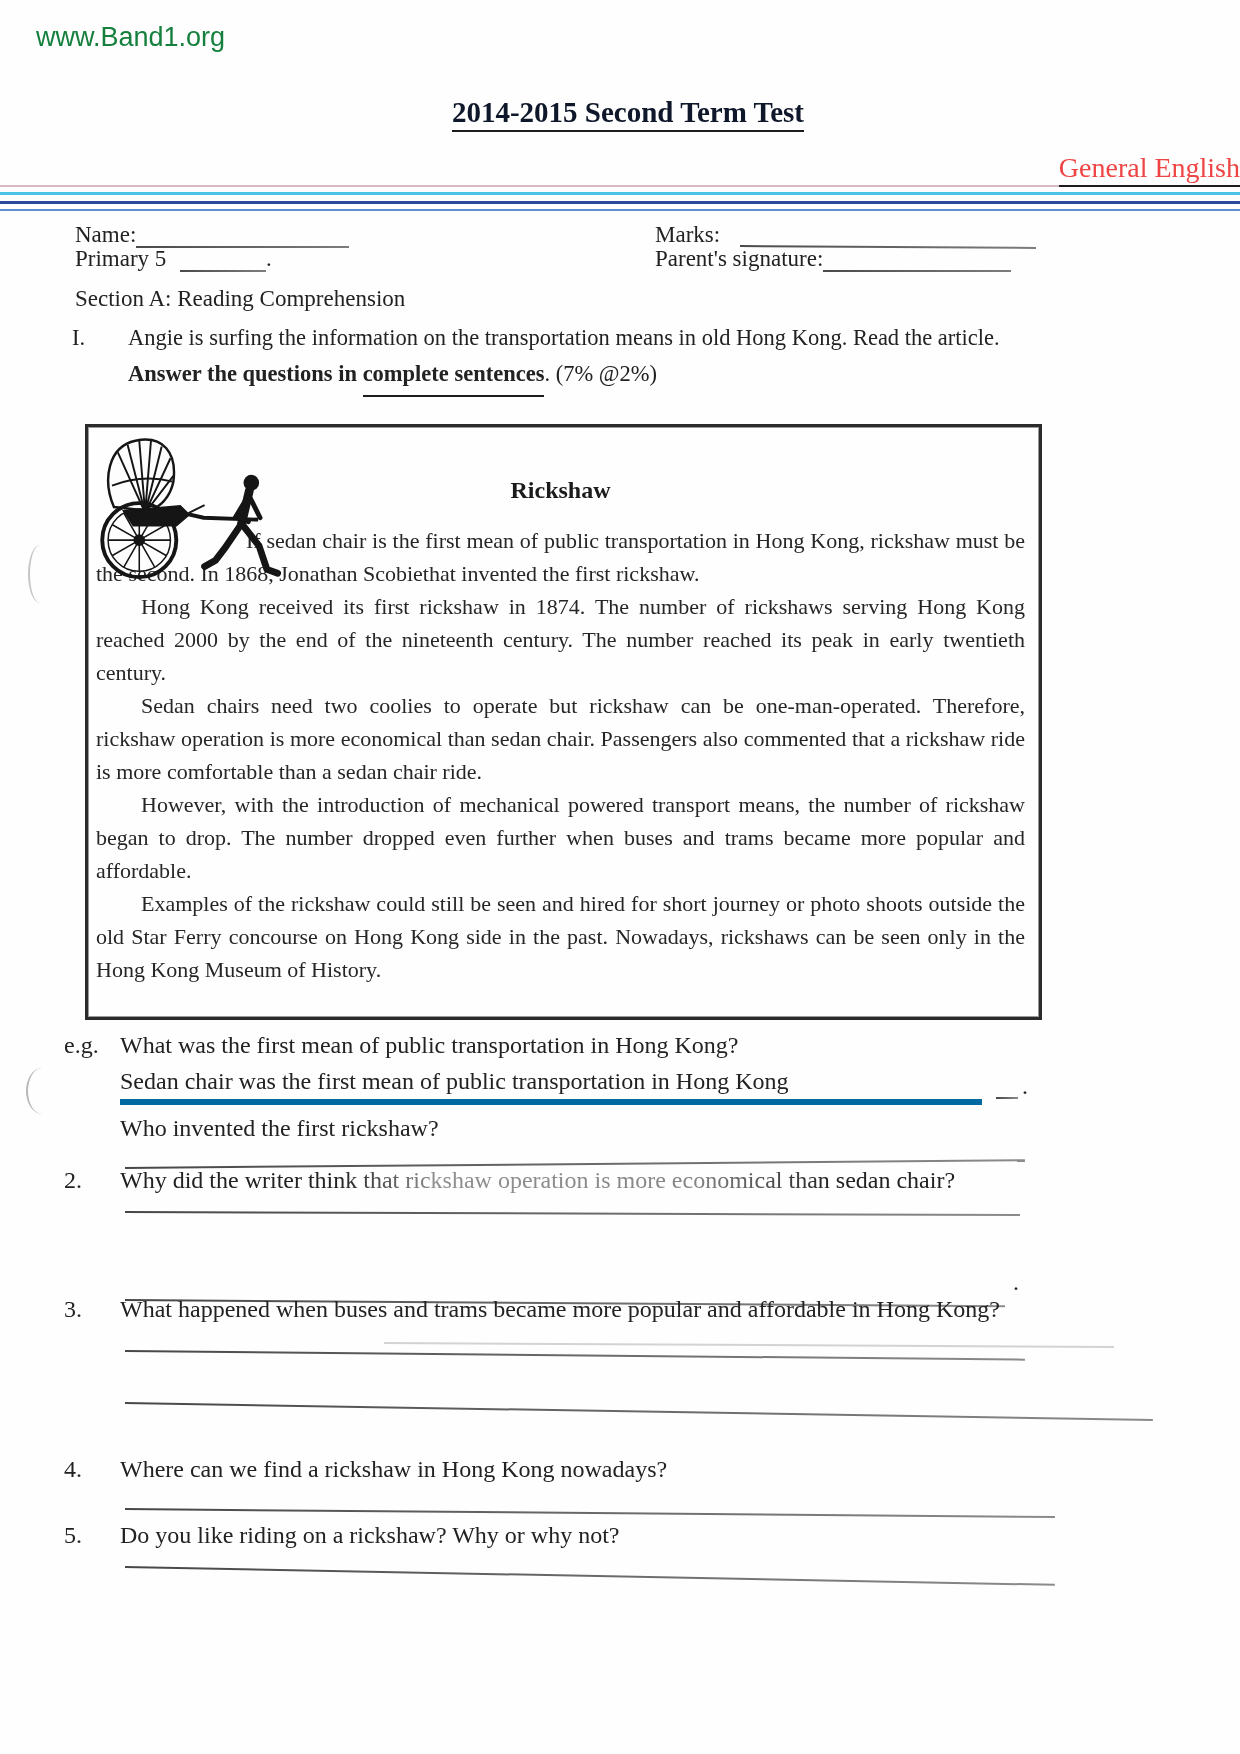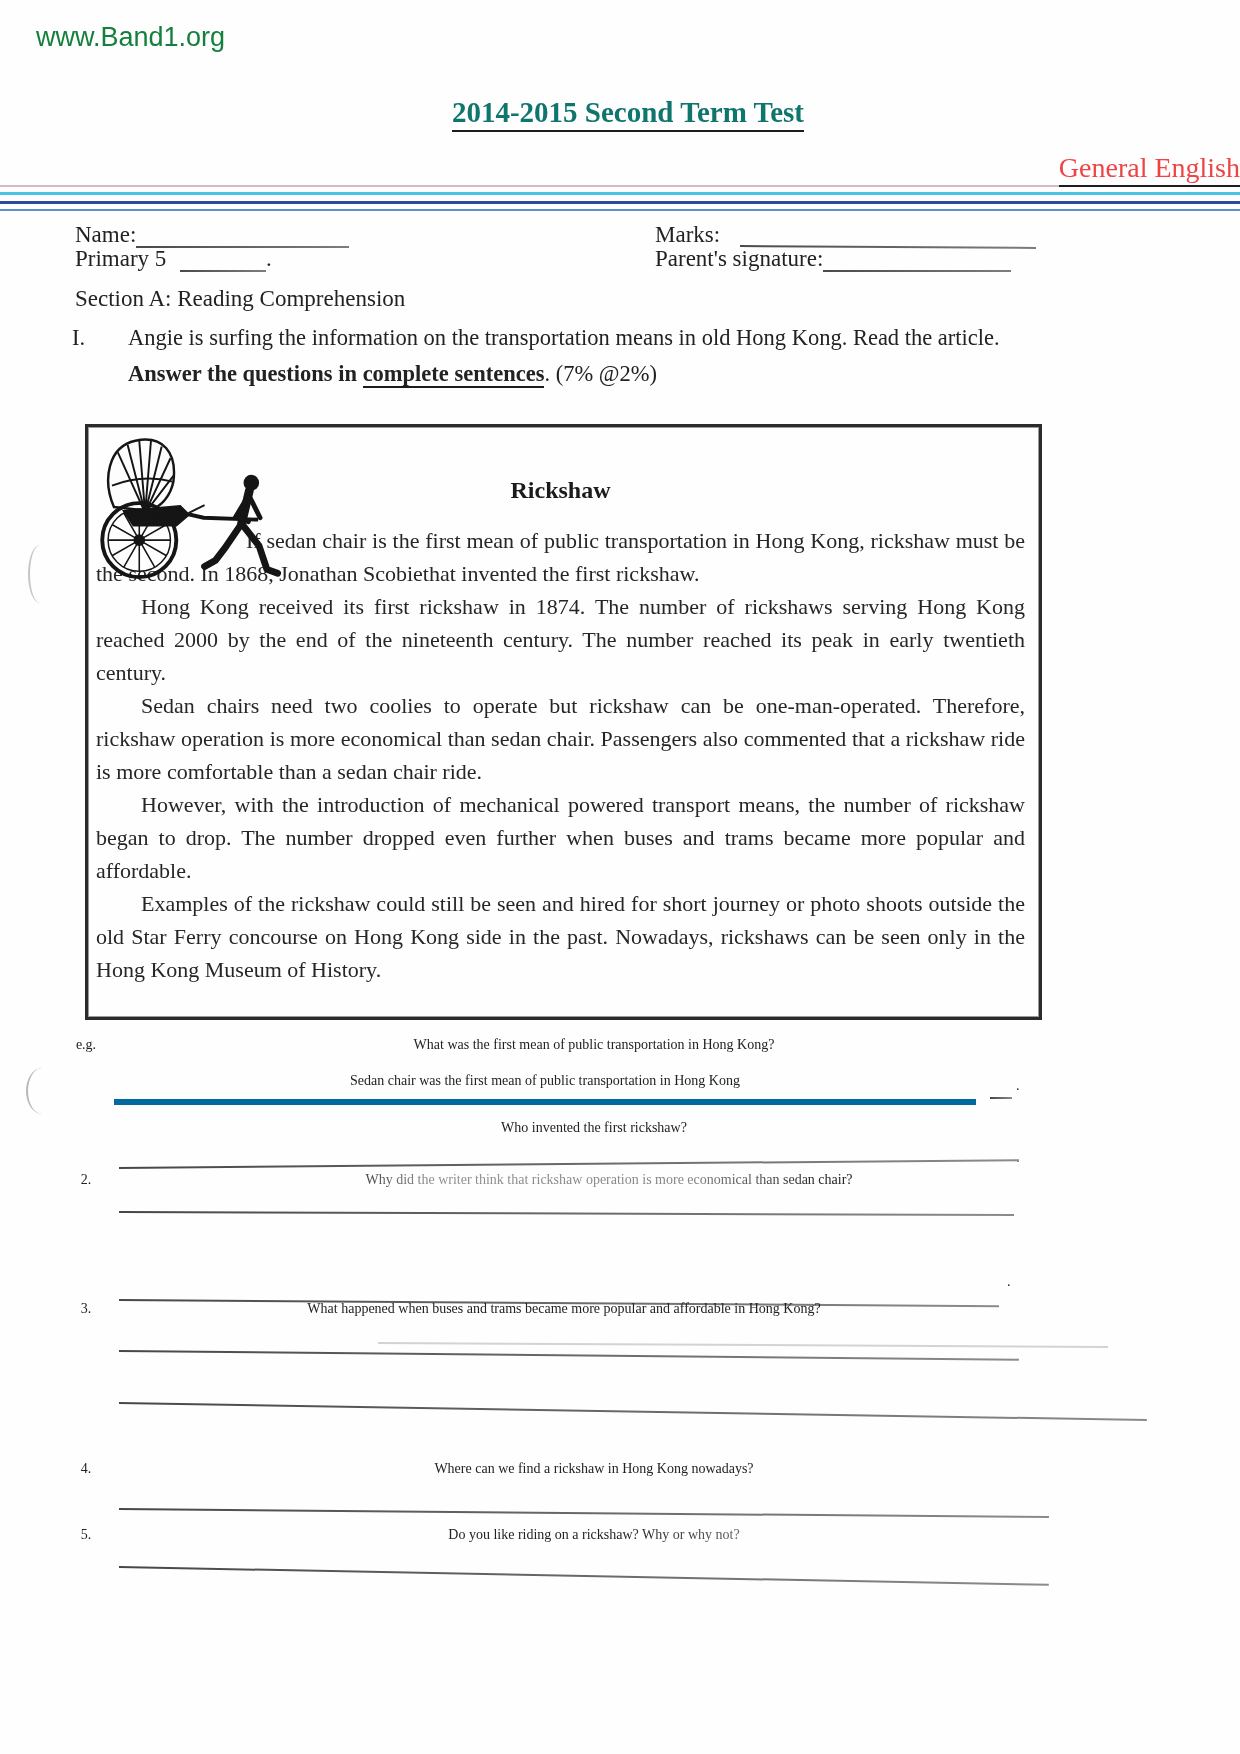--- a/index.html
+++ b/index.html
@@ -4,21 +4,21 @@
 <style>
   html,body{margin:0;padding:0;background:#ffffff;}
   .page{position:relative;width:1240px;height:1754px;background:#fefefe;overflow:hidden;
         font-family:"Liberation Serif","DejaVu Serif",serif;color:#222;}
 
   
   .watermark{position:absolute;left:36px;top:22px;font-family:"Liberation Sans","DejaVu Sans",sans-serif;
              font-size:27px;color:#15803d;}
 
   
-  .title{position:absolute;top:96px;left:16px;right:0;text-align:center;font-size:29px;font-weight:bold;color:#0f766e;}
+  .title{position:absolute;top:96px;left:16px;right:0;text-align:center;font-size:29px;font-weight:bold;color:#0f172a;}
   .ul{border-bottom:2.5px solid #1d1d1d;padding-bottom:2px;}
   .subtitle-band{position:absolute;top:152px;left:0;right:0;height:72px;}
   .subtitle{position:relative;z-index:2;text-align:right;font-size:28px;font-weight:normal;color:#ef4444;}
   .rule{position:absolute;left:0;right:0;z-index:1;}
   .rule-pink{top:33px;height:2px;background:#d9b8c2;}
   .rule-cyan{top:40px;height:3px;background:#49c2e4;}
   .rule-navy{top:49px;height:3px;background:#2a4a9c;}
   .rule-blue{top:57px;height:2px;background:#5c8fd0;}
 
   
@@ -27,33 +27,33 @@
   .fgroup{position:absolute;top:0;white-space:nowrap;}
   .fgroup.leftcol{left:0;} .fgroup.rightcol{left:580px;}
   .wline{display:inline-block;height:2px;background:linear-gradient(90deg,#4a4a4a,#7d7d7d);vertical-align:-6px;}
 
   .sec-heading{position:absolute;top:286px;left:75px;font-size:23px;}
 
   
   .instruction{position:absolute;top:320px;left:72px;display:flex;font-size:22.5px;line-height:36px;}
   .qnum{flex:0 0 56px;width:56px;}
   .instr-text{width:945px;}
-  .ul2{border-bottom:2.5px solid #1d1d1d;padding-bottom:0;}
+  .ul2{border-bottom:2.5px solid #1d1d1d;padding-bottom:9px;}
 
   
   .article-box{position:absolute;top:424px;left:85px;width:957px;height:596px;box-sizing:border-box;
                border:3px solid #2b2b2b;box-shadow:inset 0 0 0 1px #9a9a9a;padding:6px 14px 0 8px;}
   .rickshaw{position:absolute;left:6px;top:4px;}
   .art-title{margin-top:44px;text-align:center;font-size:24px;font-weight:bold;color:#1b1b1b;}
   .article-box p{margin:0;font-size:22px;line-height:33px;text-align:justify;color:#262626;}
   .article-box p.p1{margin-top:20px;text-indent:150px;}
   .article-box p.pn{text-indent:45px;}
 
   
-  .qblock{position:absolute;left:58px;width:1060px;font-size:14px;line-height:34px;text-align:center;}
+  .qblock{position:absolute;left:64px;width:1060px;font-size:24px;line-height:34px;}
   .qrow{display:flex;}
   .qtext{width:960px;}
   .ansline{height:2px;background:linear-gradient(90deg,#474747,#8b8b8b);transform-origin:left center;}
   .ansrow{display:flex;align-items:flex-end;}
   .eg-answer{display:inline-block;width:862px;border-bottom:6px solid #0369a1;padding-bottom:1px;}
   .seg{display:inline-block;width:22px;margin:0 4px 6px 14px;}
   .dot{margin-bottom:2px;}
   .ghost{position:absolute;opacity:.32;height:1.5px;background:#7a7a7a;}
   .fade-mid{-webkit-mask-image:linear-gradient(90deg,#000 0%,#000 22%,rgba(0,0,0,.5) 32%,rgba(0,0,0,.55) 58%,#000 72%);
             mask-image:linear-gradient(90deg,#000 0%,#000 22%,rgba(0,0,0,.5) 32%,rgba(0,0,0,.55) 58%,#000 72%);}

